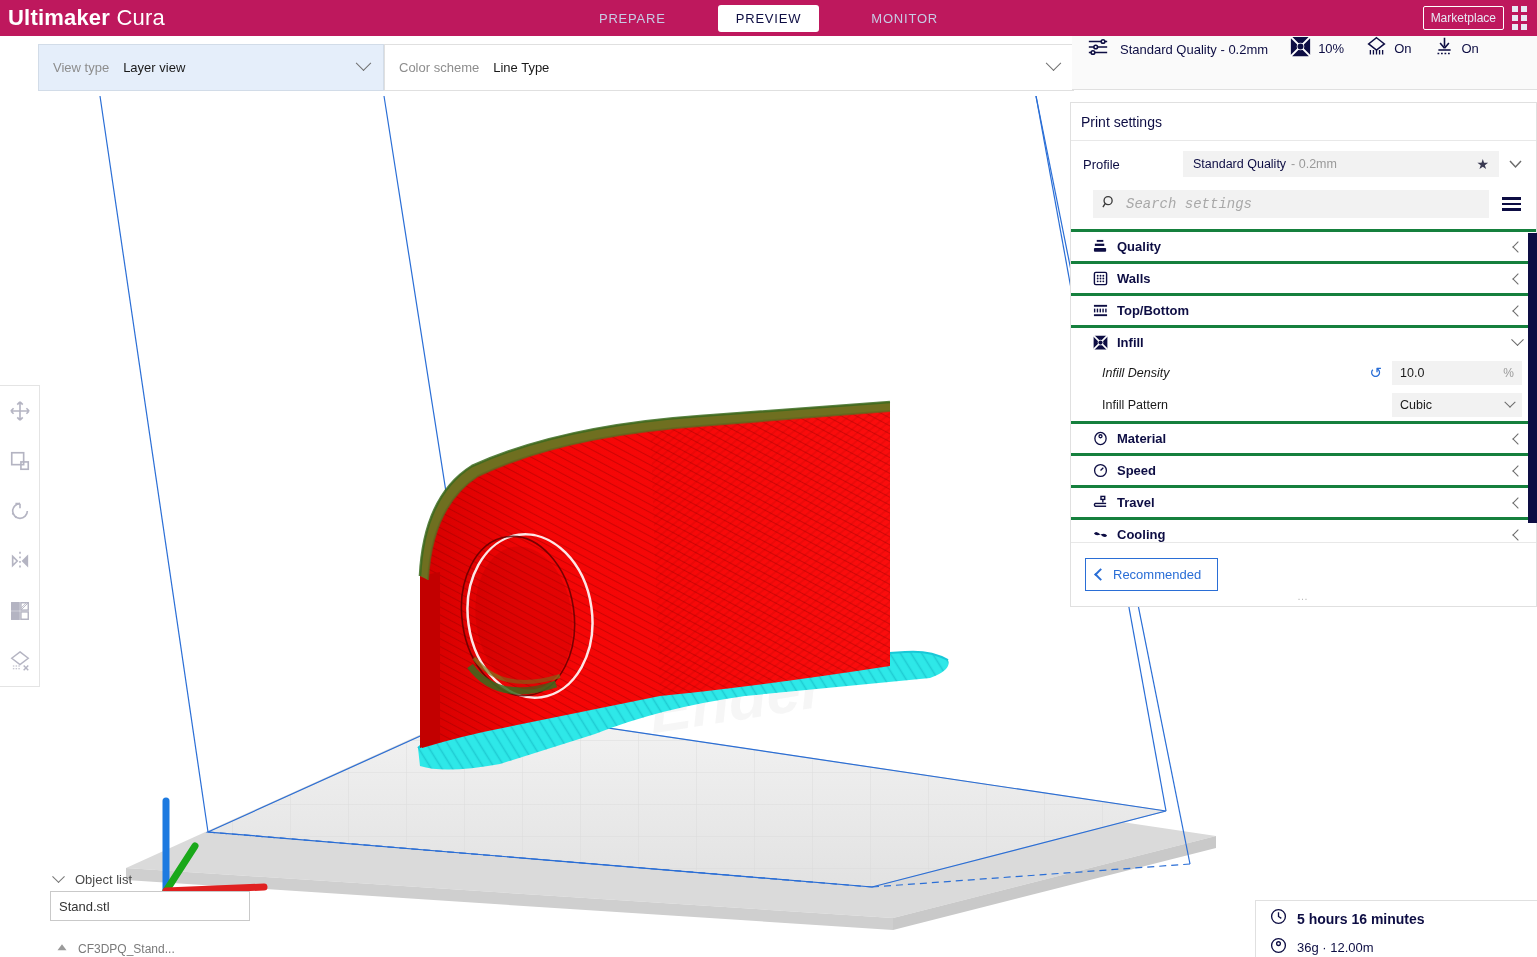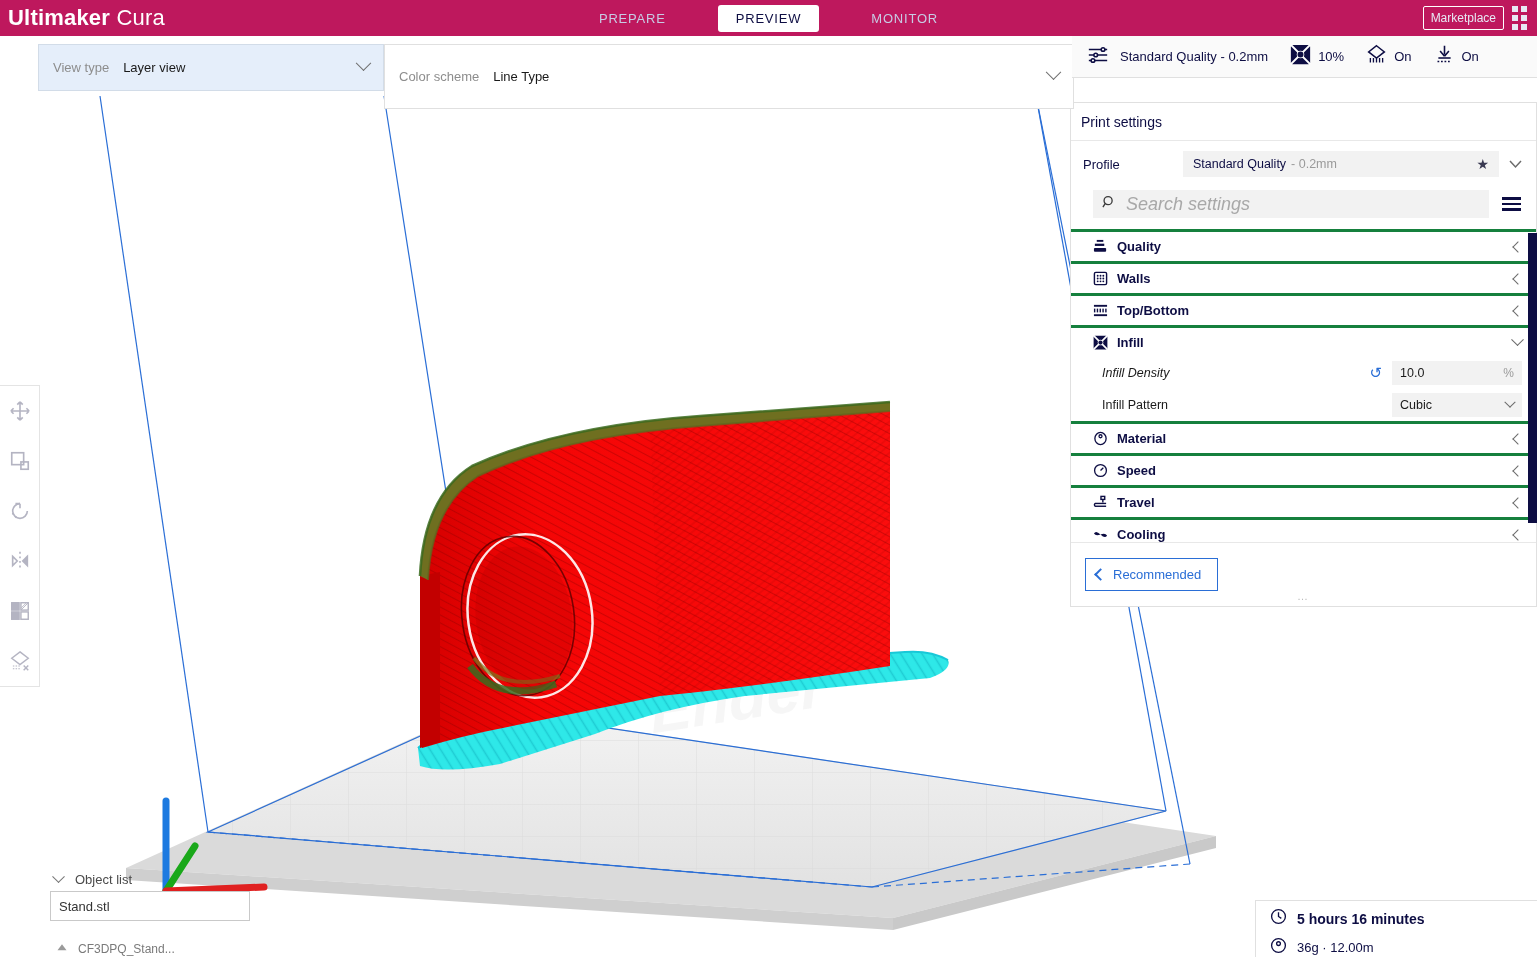--- a/index.html
+++ b/index.html
@@ -47,36 +47,36 @@
     position: absolute; top: 36px; left: 0; width: 1537px; height: 58px;
     z-index: 55; pointer-events: none;
   }
   .viewtype-box {
     position: absolute; left: 38px; top: 8px; width: 346px; height: 47px;
     background: #e5eefa; border: 1px solid #d2dce8;
     display: flex; align-items: center; padding: 0 14px; cursor: pointer;
     pointer-events: auto;
   }
   .colorscheme-box {
-    position: absolute; left: 384px; top: 8px; width: 690px; height: 65px;
+    position: absolute; left: 384px; top: 8px; width: 690px; height: 47px;
     background: #ffffff; border: 1px solid #e0e0e0;
     display: flex; align-items: center; padding: 0 14px; cursor: pointer;
     pointer-events: auto;
   }
   .fld-label { font-size: 13px; color: #8d8d8d; margin-right: 14px; }
   .fld-value { font-size: 13px; color: #1a1a1a; }
   .chev-down {
     margin-left: auto; width: 11px; height: 11px;
     border-right: 1.6px solid #6f6f6f; border-bottom: 1.6px solid #6f6f6f;
     transform: rotate(45deg) translate(-3px, -3px);
   }
   .printbar {
-    position: absolute; left: 1072px; top: 0; width: 465px; height: 42px;
+    position: absolute; left: 1072px; top: 0; width: 465px; height: 54px;
     background: #fafafa; border-bottom: 1px solid #e0e0e0;
-    display: flex; align-items: center; padding: 0 14px; gap: 0;
+    display: flex; align-items: flex-start; padding: 0 14px; gap: 0;
     pointer-events: auto;
   }
   .pb-profile { display: flex; align-items: center; gap: 10px; cursor: pointer; }
   .pb-profile .lbl { font-size: 13px; color: #0d0d43; white-space: nowrap; }
   .pb-item { display: flex; align-items: center; gap: 7px; margin-left: 22px; cursor: pointer; }
   .pb-item .lbl { font-size: 13px; color: #0d0d43; }
 
   
   .viewport {
     position: absolute; top: 36px; left: 0; width: 1537px; height: 921px;
@@ -113,22 +113,22 @@
   .star { margin-left: auto; color: #3a3a52; font-size: 14px; cursor: pointer; }
   .profile-chev { margin-left: 10px; margin-right: 2px; cursor: pointer; }
 
   .search-row { display: flex; align-items: center; padding: 0 12px 0 22px; height: 34px; gap: 10px; }
   .search-box {
     flex: 1; height: 28px; background: #f2f2f2; display: flex; align-items: center;
     gap: 9px; padding: 0 9px; cursor: text;
   }
   .search-box input {
     border: none; outline: none; background: transparent; width: 100%;
-    font-size: 18px; font-style: italic; color: #4d7c0f;
-    font-family: Liberation Sans, sans-serif;
+    font-size: 14px; font-style: italic; color: #4d7c0f;
+    font-family: Liberation Mono, monospace;
   }
   .search-box input::placeholder { color: #a8a8a8; font-style: italic; }
   .hamburger { display: flex; flex-direction: column; gap: 3px; cursor: pointer; padding: 3px; }
   .hamburger i { width: 19px; height: 2.4px; background: #0d0d43; display: block; }
 
   .settings-list { flex: 1; overflow: hidden; position: relative; margin-top: 8px; }
   .cat-row {
     display: flex; align-items: center; height: 32px;
     border-top: 3px solid #15803d; padding: 0 14px 0 20px; cursor: pointer;
   }

